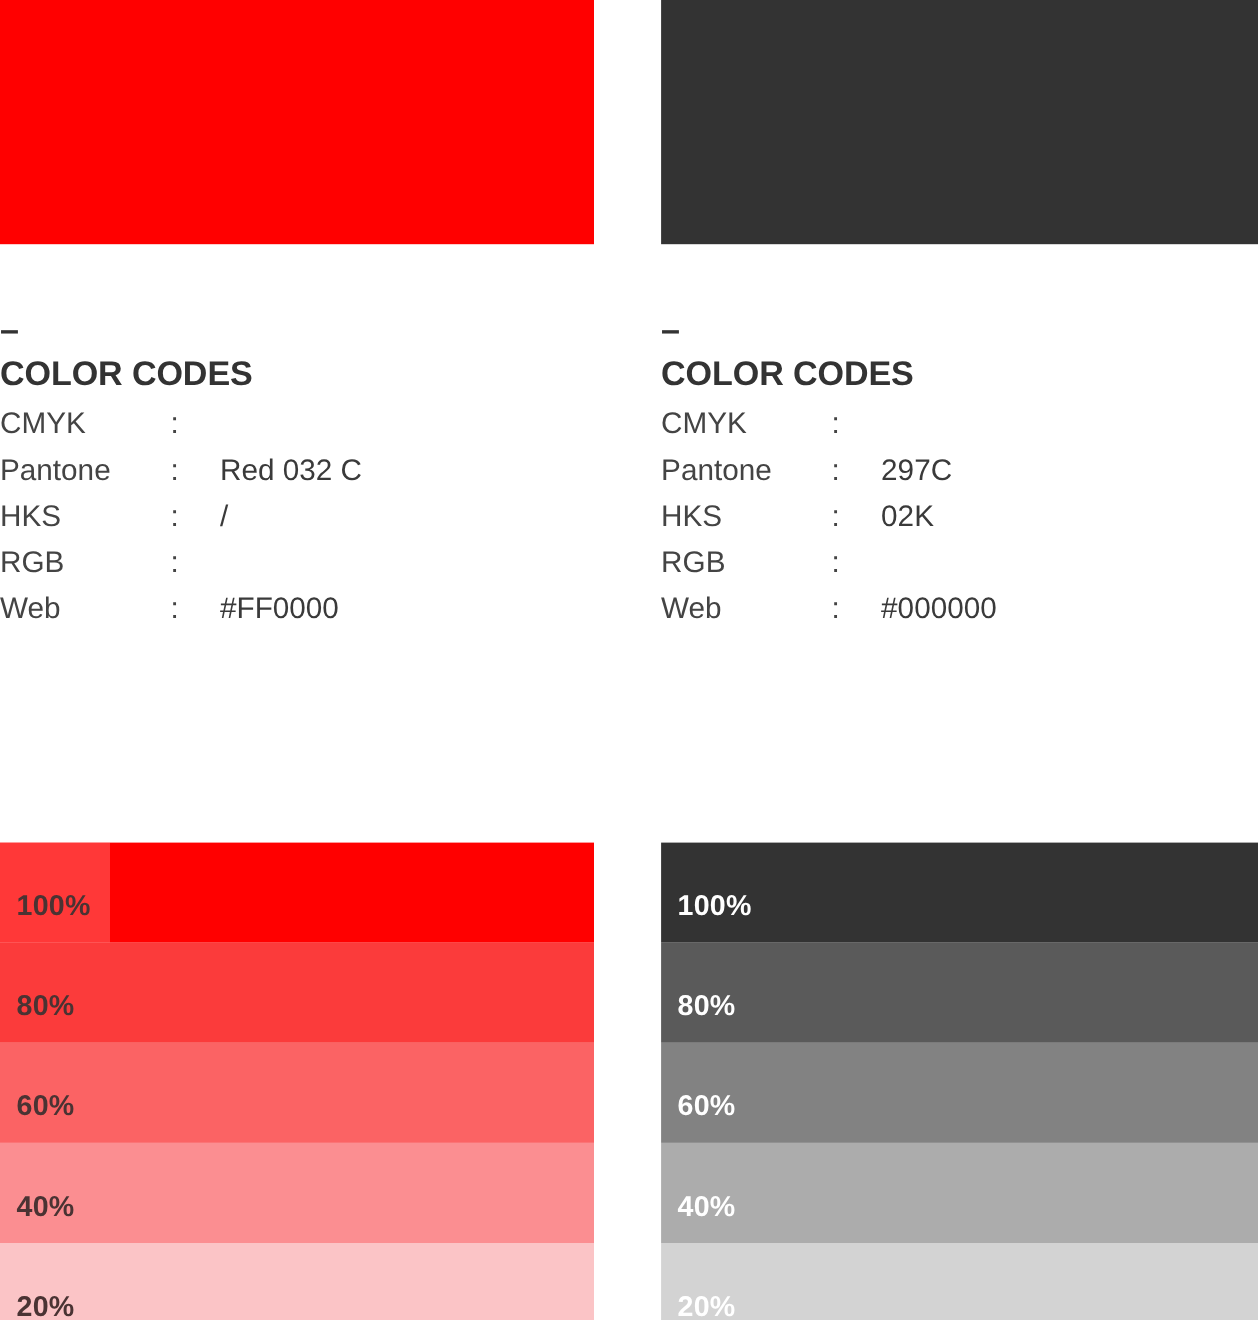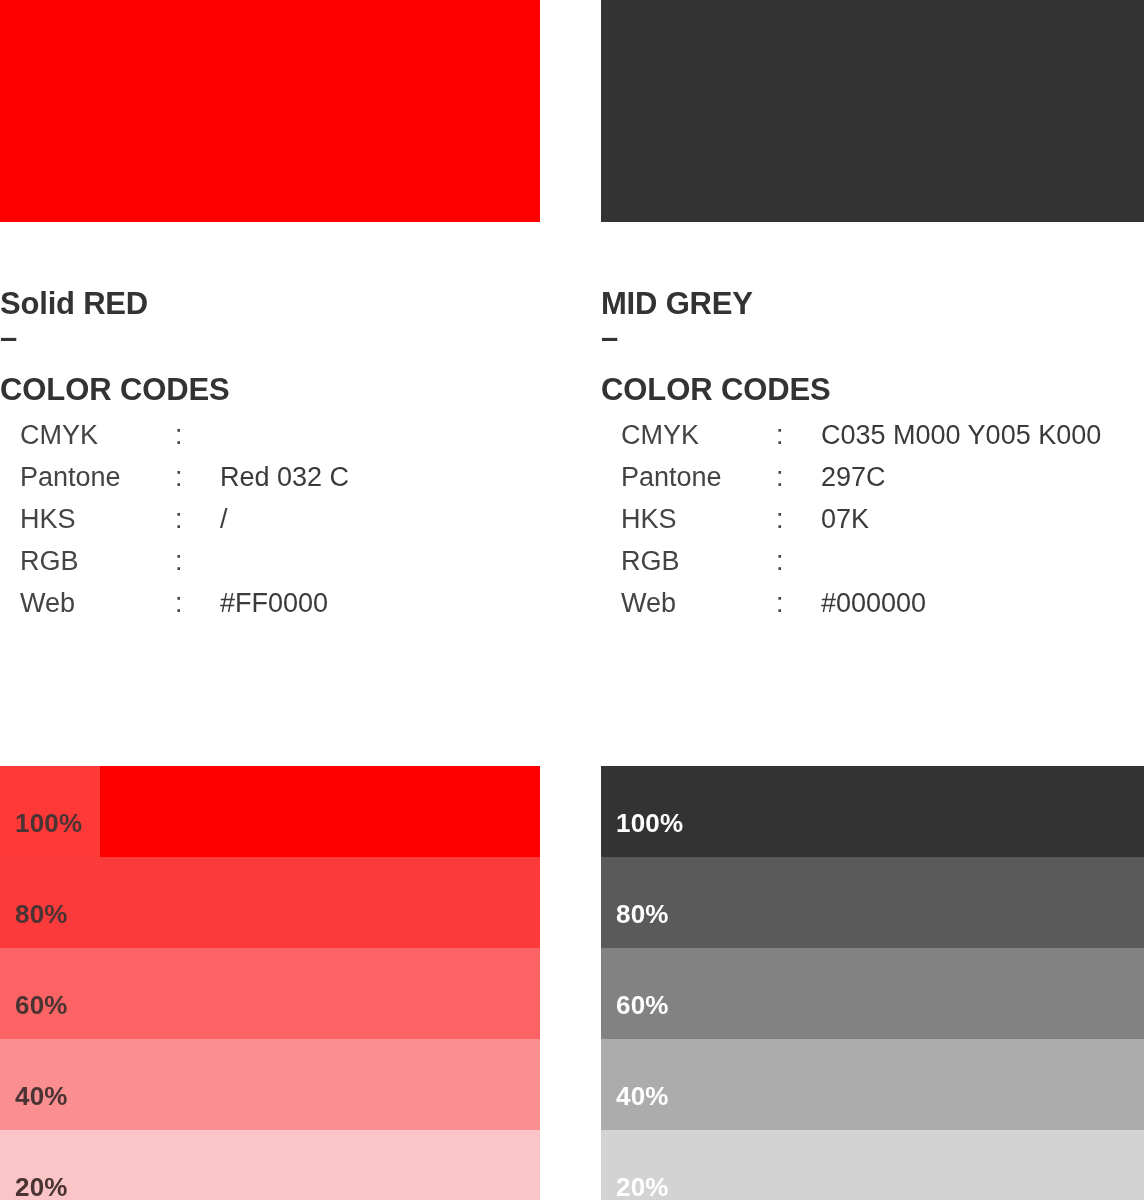--- a/index.html
+++ b/index.html
@@ -72,34 +72,33 @@
     height: 30px;
     letter-spacing: -0.2px;
   }
 
   .codes-heading {
     font-size: 31px;
     font-weight: bold;
     color: #333333;
     letter-spacing: -0.1px;
     line-height: 40px;
-    margin-top: 17px;
+    margin-top: 5px;
     white-space: nowrap;
   }
 
   .spec-table {
     margin-top: 4px;
   }
 
   .spec-row {
     display: flex;
     align-items: center;
     height: 42px;
     white-space: nowrap;
-    margin-left: 20px;
   }
 
   .spec-key {
     width: 155px;
     flex: 0 0 155px;
     font-size: 27px;
     color: #444444;
     line-height: 42px;
   }
 
@@ -161,21 +160,20 @@
 <body style="background-color: rgb(255, 255, 255);">
 
 <div class="sheet">
   <div class="columns">
 
     <div class="column col-left">
 
       <div class="swatch-block" style="background-color: rgb(255, 0, 0);"></div>
 
       <div class="info-block">
-        <div class="color-name">Solid RED</div>
 
         <div class="rule-dash">–</div>
 
         <div class="codes-heading">COLOR CODES</div>
 
         <div class="spec-table">
           <div class="spec-row">
             <span class="spec-key">CMYK</span>
             <span class="spec-colon">:</span>
           </div>
@@ -219,41 +217,39 @@
           <span class="tint-label" style="color: rgb(74, 51, 51);">20%</span>
         </div>
       </div>
     </div>
 
     <div class="column col-right">
 
       <div class="swatch-block" style="background-color: rgb(51, 51, 51);"></div>
 
       <div class="info-block">
-        <div class="color-name">MID GREY</div>
 
         <div class="rule-dash">–</div>
 
         <div class="codes-heading">COLOR CODES</div>
 
         <div class="spec-table">
           <div class="spec-row">
             <span class="spec-key">CMYK</span>
             <span class="spec-colon">:</span>
-            <span class="spec-val">C035  M000  Y005  K000</span>
           </div>
           <div class="spec-row">
             <span class="spec-key">Pantone</span>
             <span class="spec-colon">:</span>
             <span class="spec-val">297C</span>
           </div>
           <div class="spec-row">
             <span class="spec-key">HKS</span>
             <span class="spec-colon">:</span>
-            <span class="spec-val">07K</span>
+            <span class="spec-val">02K</span>
           </div>
           <div class="spec-row">
             <span class="spec-key">RGB</span>
             <span class="spec-colon">:</span>
           </div>
           <div class="spec-row">
             <span class="spec-key">Web</span>
             <span class="spec-colon">:</span>
             <span class="spec-val">#000000</span>
           </div>

